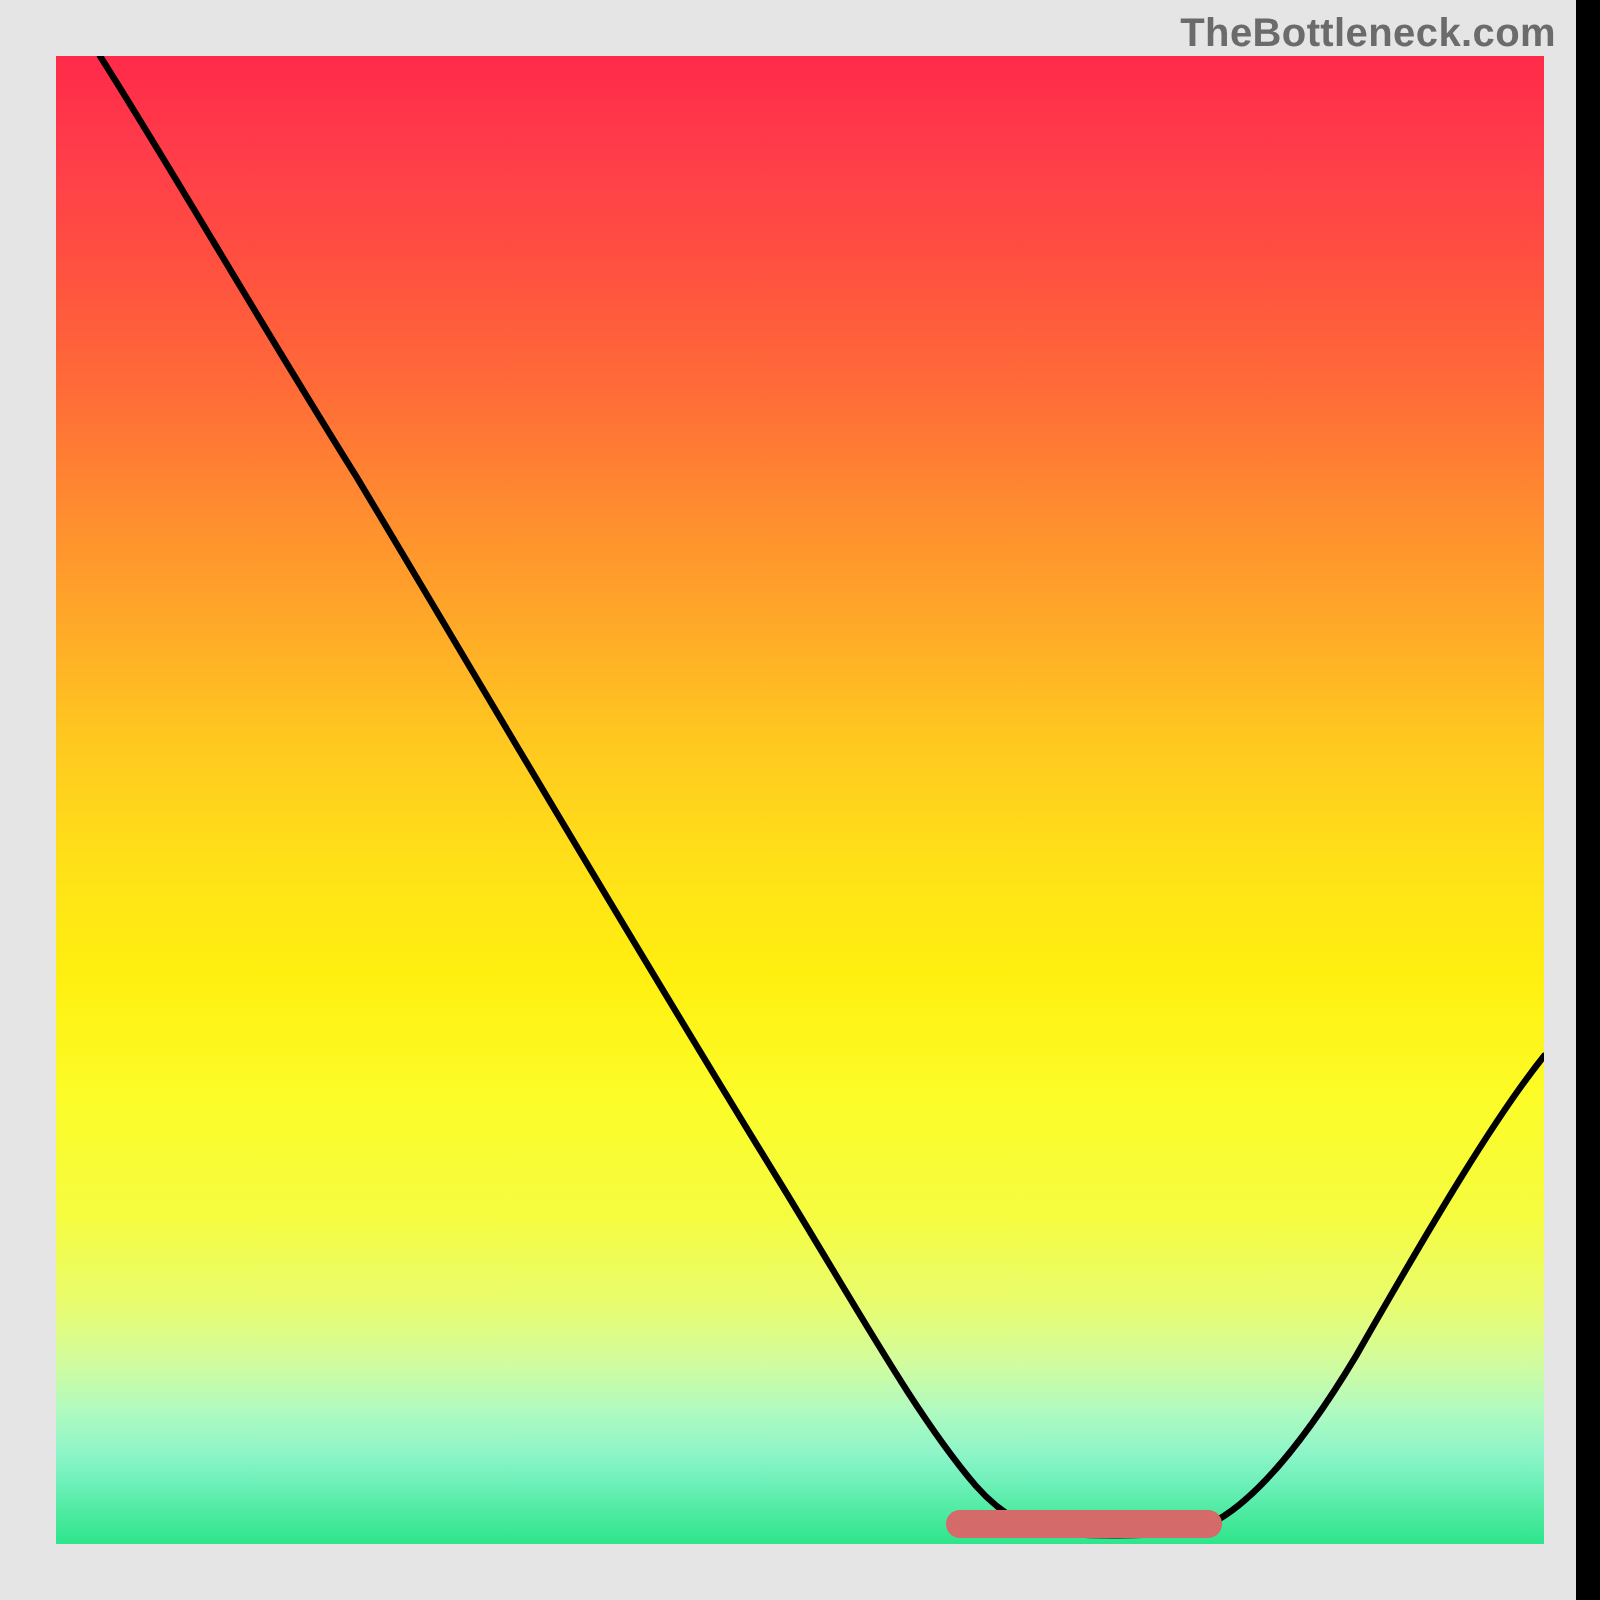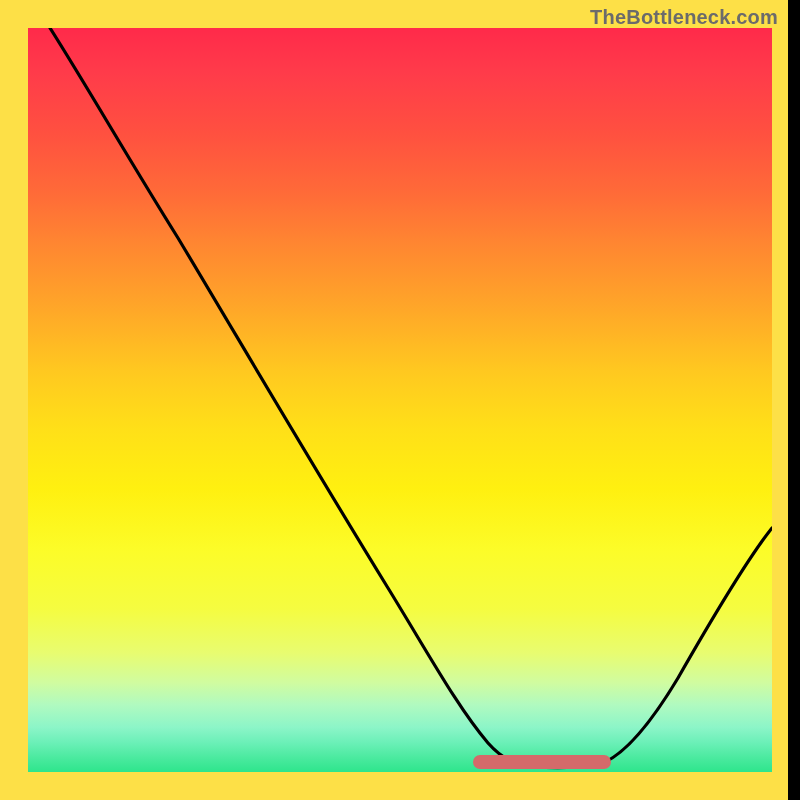--- a/index.html
+++ b/index.html
@@ -1,21 +1,21 @@
 <!DOCTYPE html>
 <html><head>
 <meta charset="utf-8">
 <style>
   * { margin: 0; padding: 0; box-sizing: border-box; }
   html, body { width: 800px; height: 800px; overflow: hidden; background: #000; }
   .chart-container {
     position: relative;
     width: 788px;
     height: 800px;
-    background: #fde047;
+    background: #e5e5e5;
   }
   .plot-area {
     position: absolute;
     left: 28px;
     top: 28px;
     width: 744px;
     height: 744px;
     background: linear-gradient(to bottom,
       #ff2a4a 0%,
       #ff3b4a 6%,

